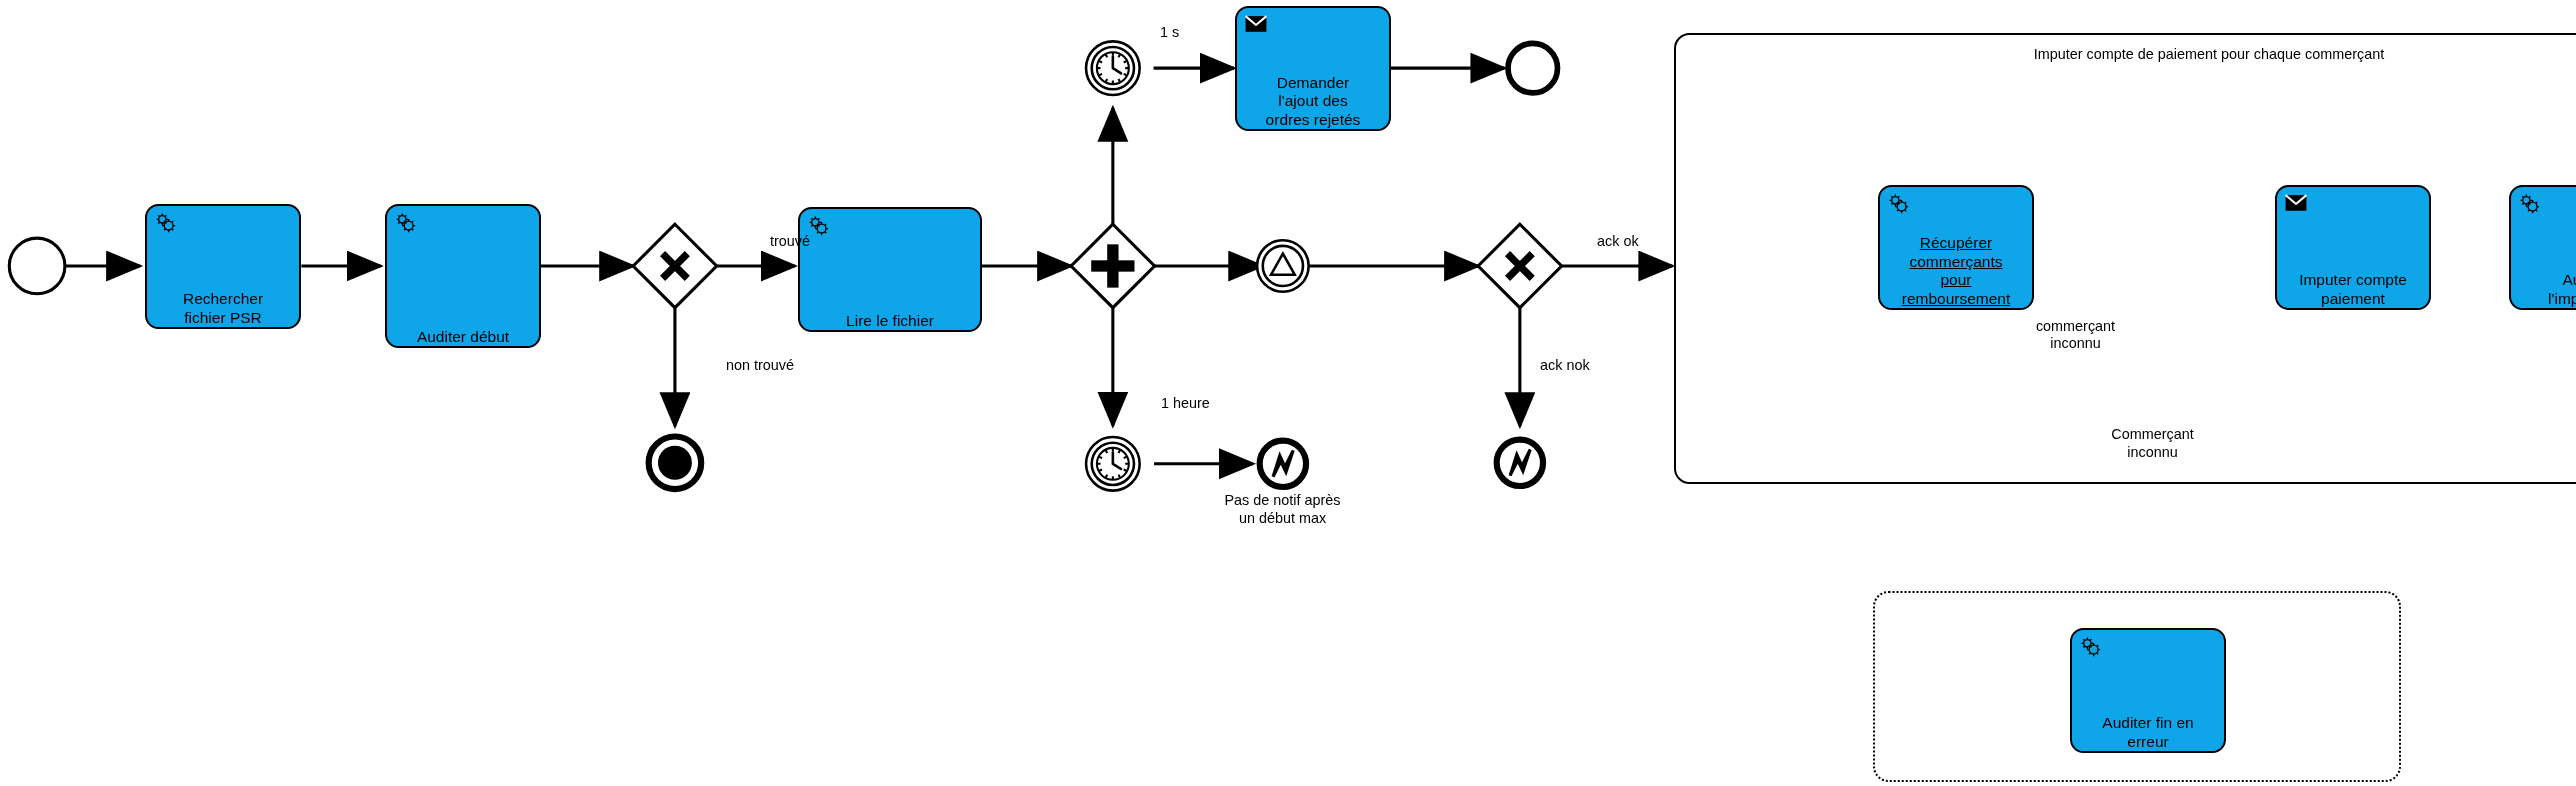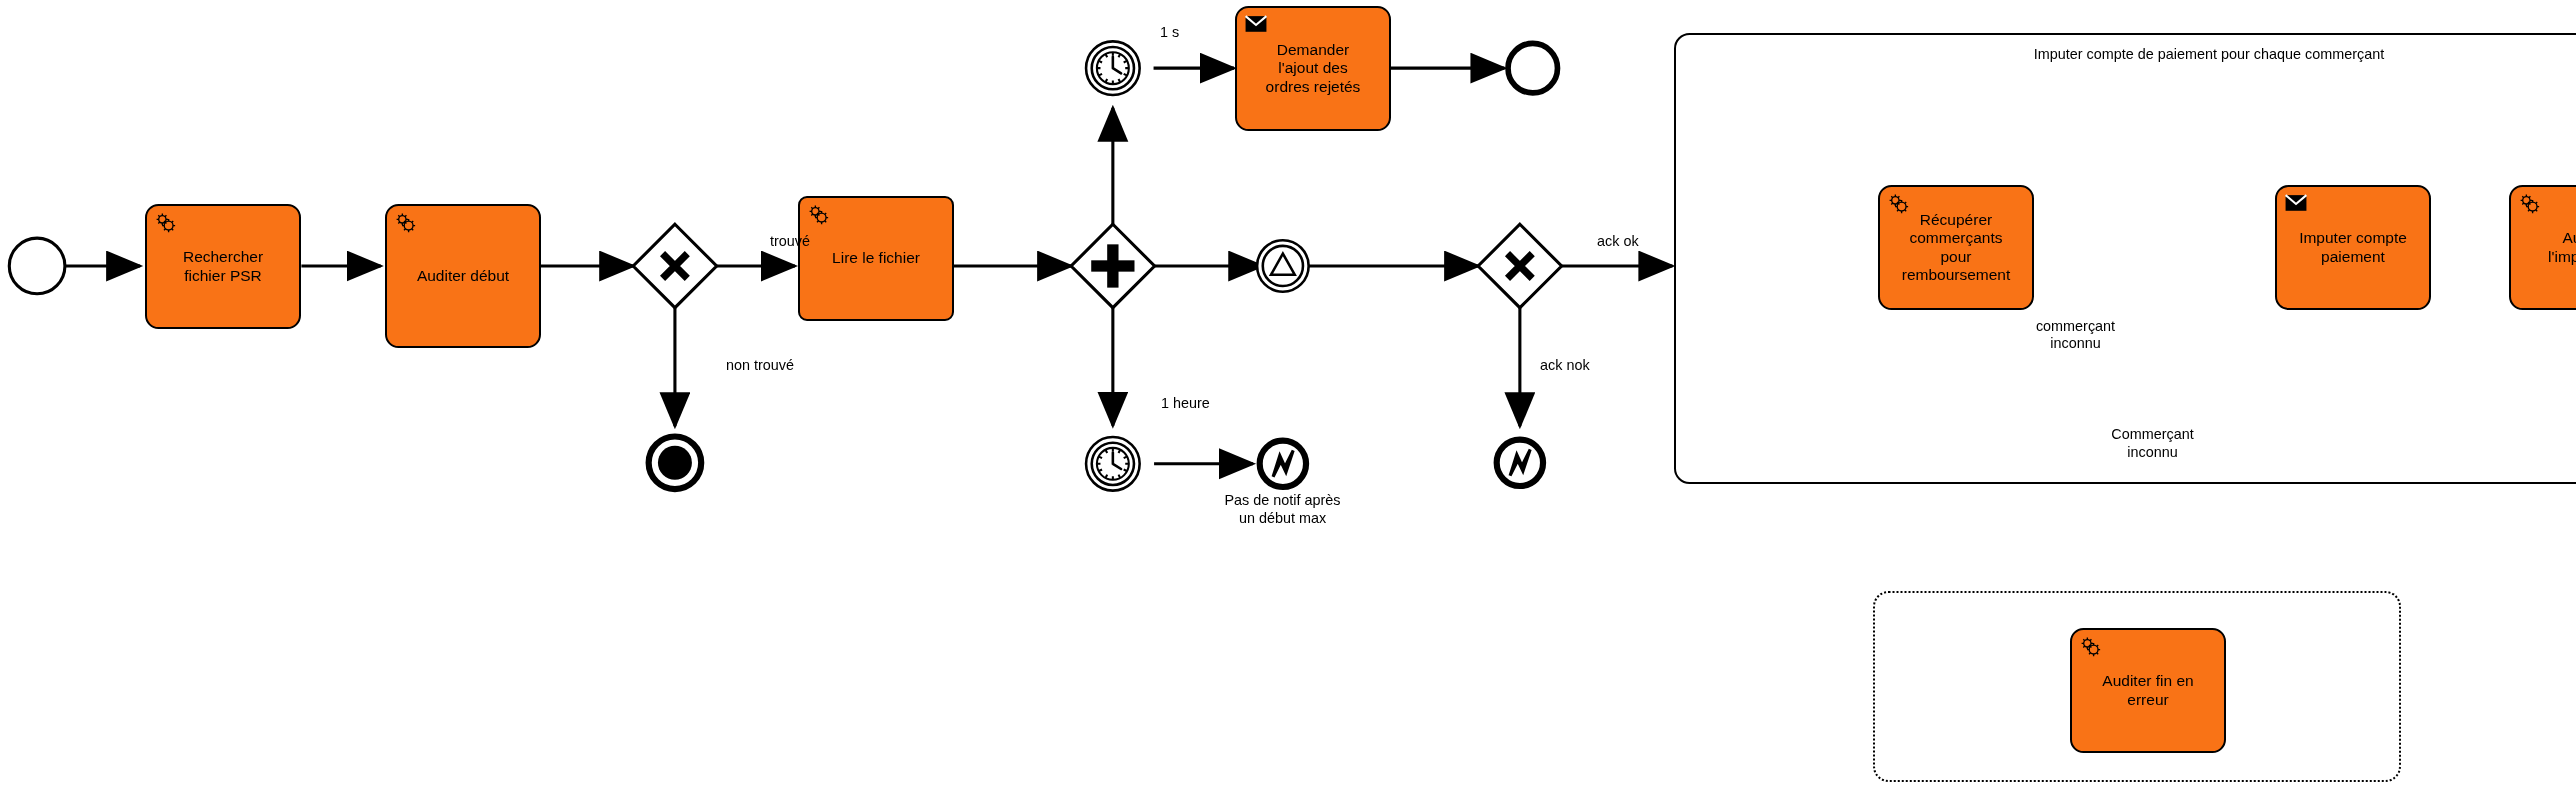--- a/index.html
+++ b/index.html
@@ -1,21 +1,21 @@
 <!DOCTYPE html>
 <html style="font-size:8.2px"><head>
 <meta charset="utf-8">
 <style>
   html,body{margin:0;padding:0;background:#ffffff;}
   #canvas{position:relative;width:3150px;height:787px;background:#ffffff;
           font-family:"Liberation Sans",sans-serif;color:#000000;overflow:hidden;}
   svg.layer{position:absolute;left:0;top:0;width:3150px;height:787px;pointer-events:none;}
   
-  .task{position:absolute;box-sizing:border-box;background:#f97316;border:2.6px solid #000;
-        border-radius:13.4px;display:flex;align-items:center;justify-content:center;}
+  .task{position:absolute;box-sizing:border-box;background:#0ea5e9;border:2.6px solid #000;
+        border-radius:13.4px;display:flex;align-items:flex-end;justify-content:center;}
   .task .tlabel{font-size:15.5px;line-height:18.5px;text-align:center;padding:0 5.2px;white-space:pre-line;}
   .task .mark{position:absolute;left:7.2px;top:5.2px;width:24px;height:24px;}
   
   .subproc{position:absolute;box-sizing:border-box;background:#ffffff;border:2.6px solid #000;
            border-radius:15.5px;}
   .subproc .sp-title{position:absolute;left:0;right:0;top:11.3px;text-align:center;
                      font-size:14.4px;line-height:16.5px;}
   .evsub{position:absolute;box-sizing:border-box;background:#ffffff;
          border:2.1px dotted #000;border-radius:15.5px;}
   
@@ -217,21 +217,21 @@
           <circle cx="16" cy="16" r="7"></circle>
           <path d="M16,5 L16,9 M16,23 L16,27 M5,16 L9,16 M23,16 L27,16 M8.2,8.2 L11,11 M21,21 L23.8,23.8 M23.8,8.2 L21,11 M11,21 L8.2,23.8"></path>
           <circle cx="28" cy="28" r="8.5"></circle>
           <path d="M28,15.5 L28,19.5 M28,36.5 L28,40.5 M15.5,28 L19.5,28 M36.5,28 L40.5,28 M19.2,19.2 L22,22 M34,34 L36.8,36.8 M36.8,19.2 L34,22 M22,34 L19.2,36.8"></path>
         </g>
       </svg>
     </span>
     <span class="tlabel">Auditer début</span>
   </div>
 
-  <div class="task" style="left:798px;top:196px;width:156px;height:125px;border-radius:9px;">
+  <div class="task" style="left:798px;top:207px;width:184px;height:125px;">
     <span class="mark">
       <svg viewBox="0 0 46 46" width="24" height="24">
         <g fill="none" stroke="#000" stroke-width="2.6">
           <circle cx="16" cy="16" r="7"></circle>
           <path d="M16,5 L16,9 M16,23 L16,27 M5,16 L9,16 M23,16 L27,16 M8.2,8.2 L11,11 M21,21 L23.8,23.8 M23.8,8.2 L21,11 M11,21 L8.2,23.8"></path>
           <circle cx="28" cy="28" r="8.5"></circle>
           <path d="M28,15.5 L28,19.5 M28,36.5 L28,40.5 M15.5,28 L19.5,28 M36.5,28 L40.5,28 M19.2,19.2 L22,22 M34,34 L36.8,36.8 M36.8,19.2 L34,22 M22,34 L19.2,36.8"></path>
         </g>
       </svg>
     </span>
@@ -243,21 +243,21 @@
       <svg viewBox="0 0 46 46" width="24" height="24">
         <rect x="3" y="6" width="40" height="30" fill="#000"></rect>
         <path d="M3,6 L23,23 L43,6" fill="none" stroke="#fff" stroke-width="4"></path>
       </svg>
     </span>
     <span class="tlabel">Demander
 l'ajout des
 ordres rejetés</span>
   </div>
 
-  <div class="task" style="left:1878px;top:185px;width:156px;height:125px;">
+  <div class="task" style="left:1878px;top:185px;width:156px;height:125px;text-decoration:underline;">
     <span class="mark">
       <svg viewBox="0 0 46 46" width="24" height="24">
         <g fill="none" stroke="#000" stroke-width="2.6">
           <circle cx="16" cy="16" r="7"></circle>
           <path d="M16,5 L16,9 M16,23 L16,27 M5,16 L9,16 M23,16 L27,16 M8.2,8.2 L11,11 M21,21 L23.8,23.8 M23.8,8.2 L21,11 M11,21 L8.2,23.8"></path>
           <circle cx="28" cy="28" r="8.5"></circle>
           <path d="M28,15.5 L28,19.5 M28,36.5 L28,40.5 M15.5,28 L19.5,28 M36.5,28 L40.5,28 M19.2,19.2 L22,22 M34,34 L36.8,36.8 M36.8,19.2 L34,22 M22,34 L19.2,36.8"></path>
         </g>
       </svg>
     </span>

